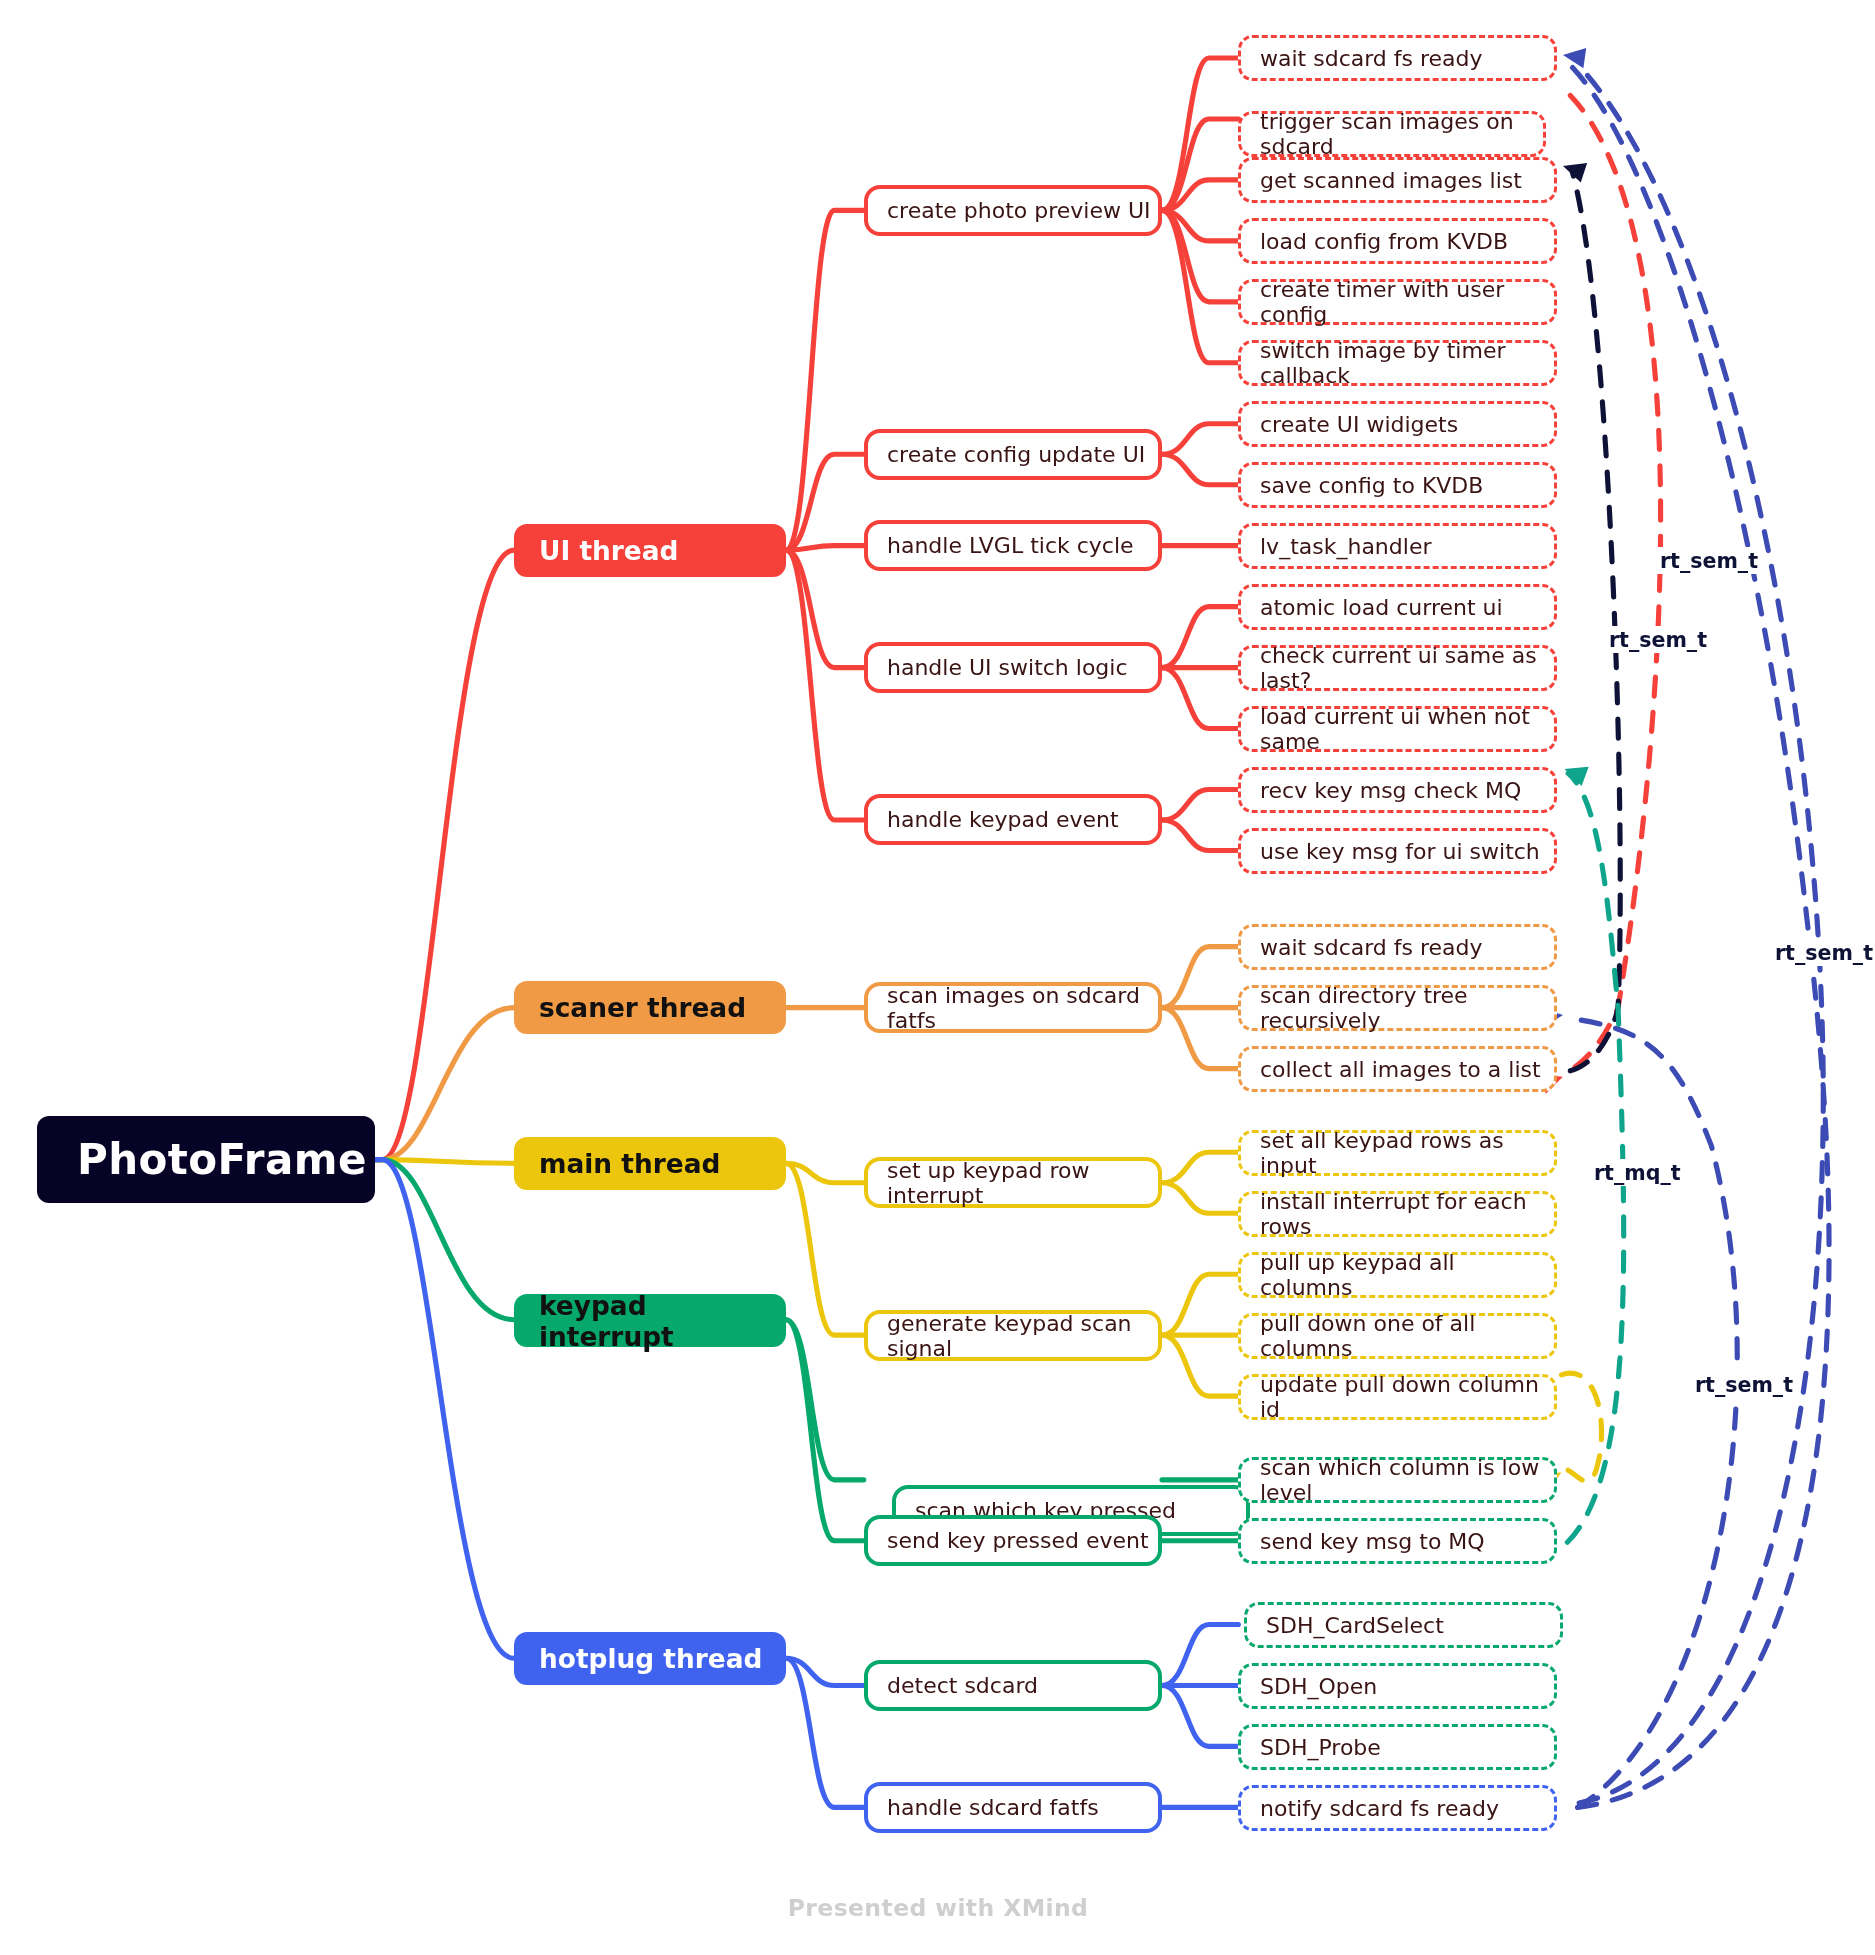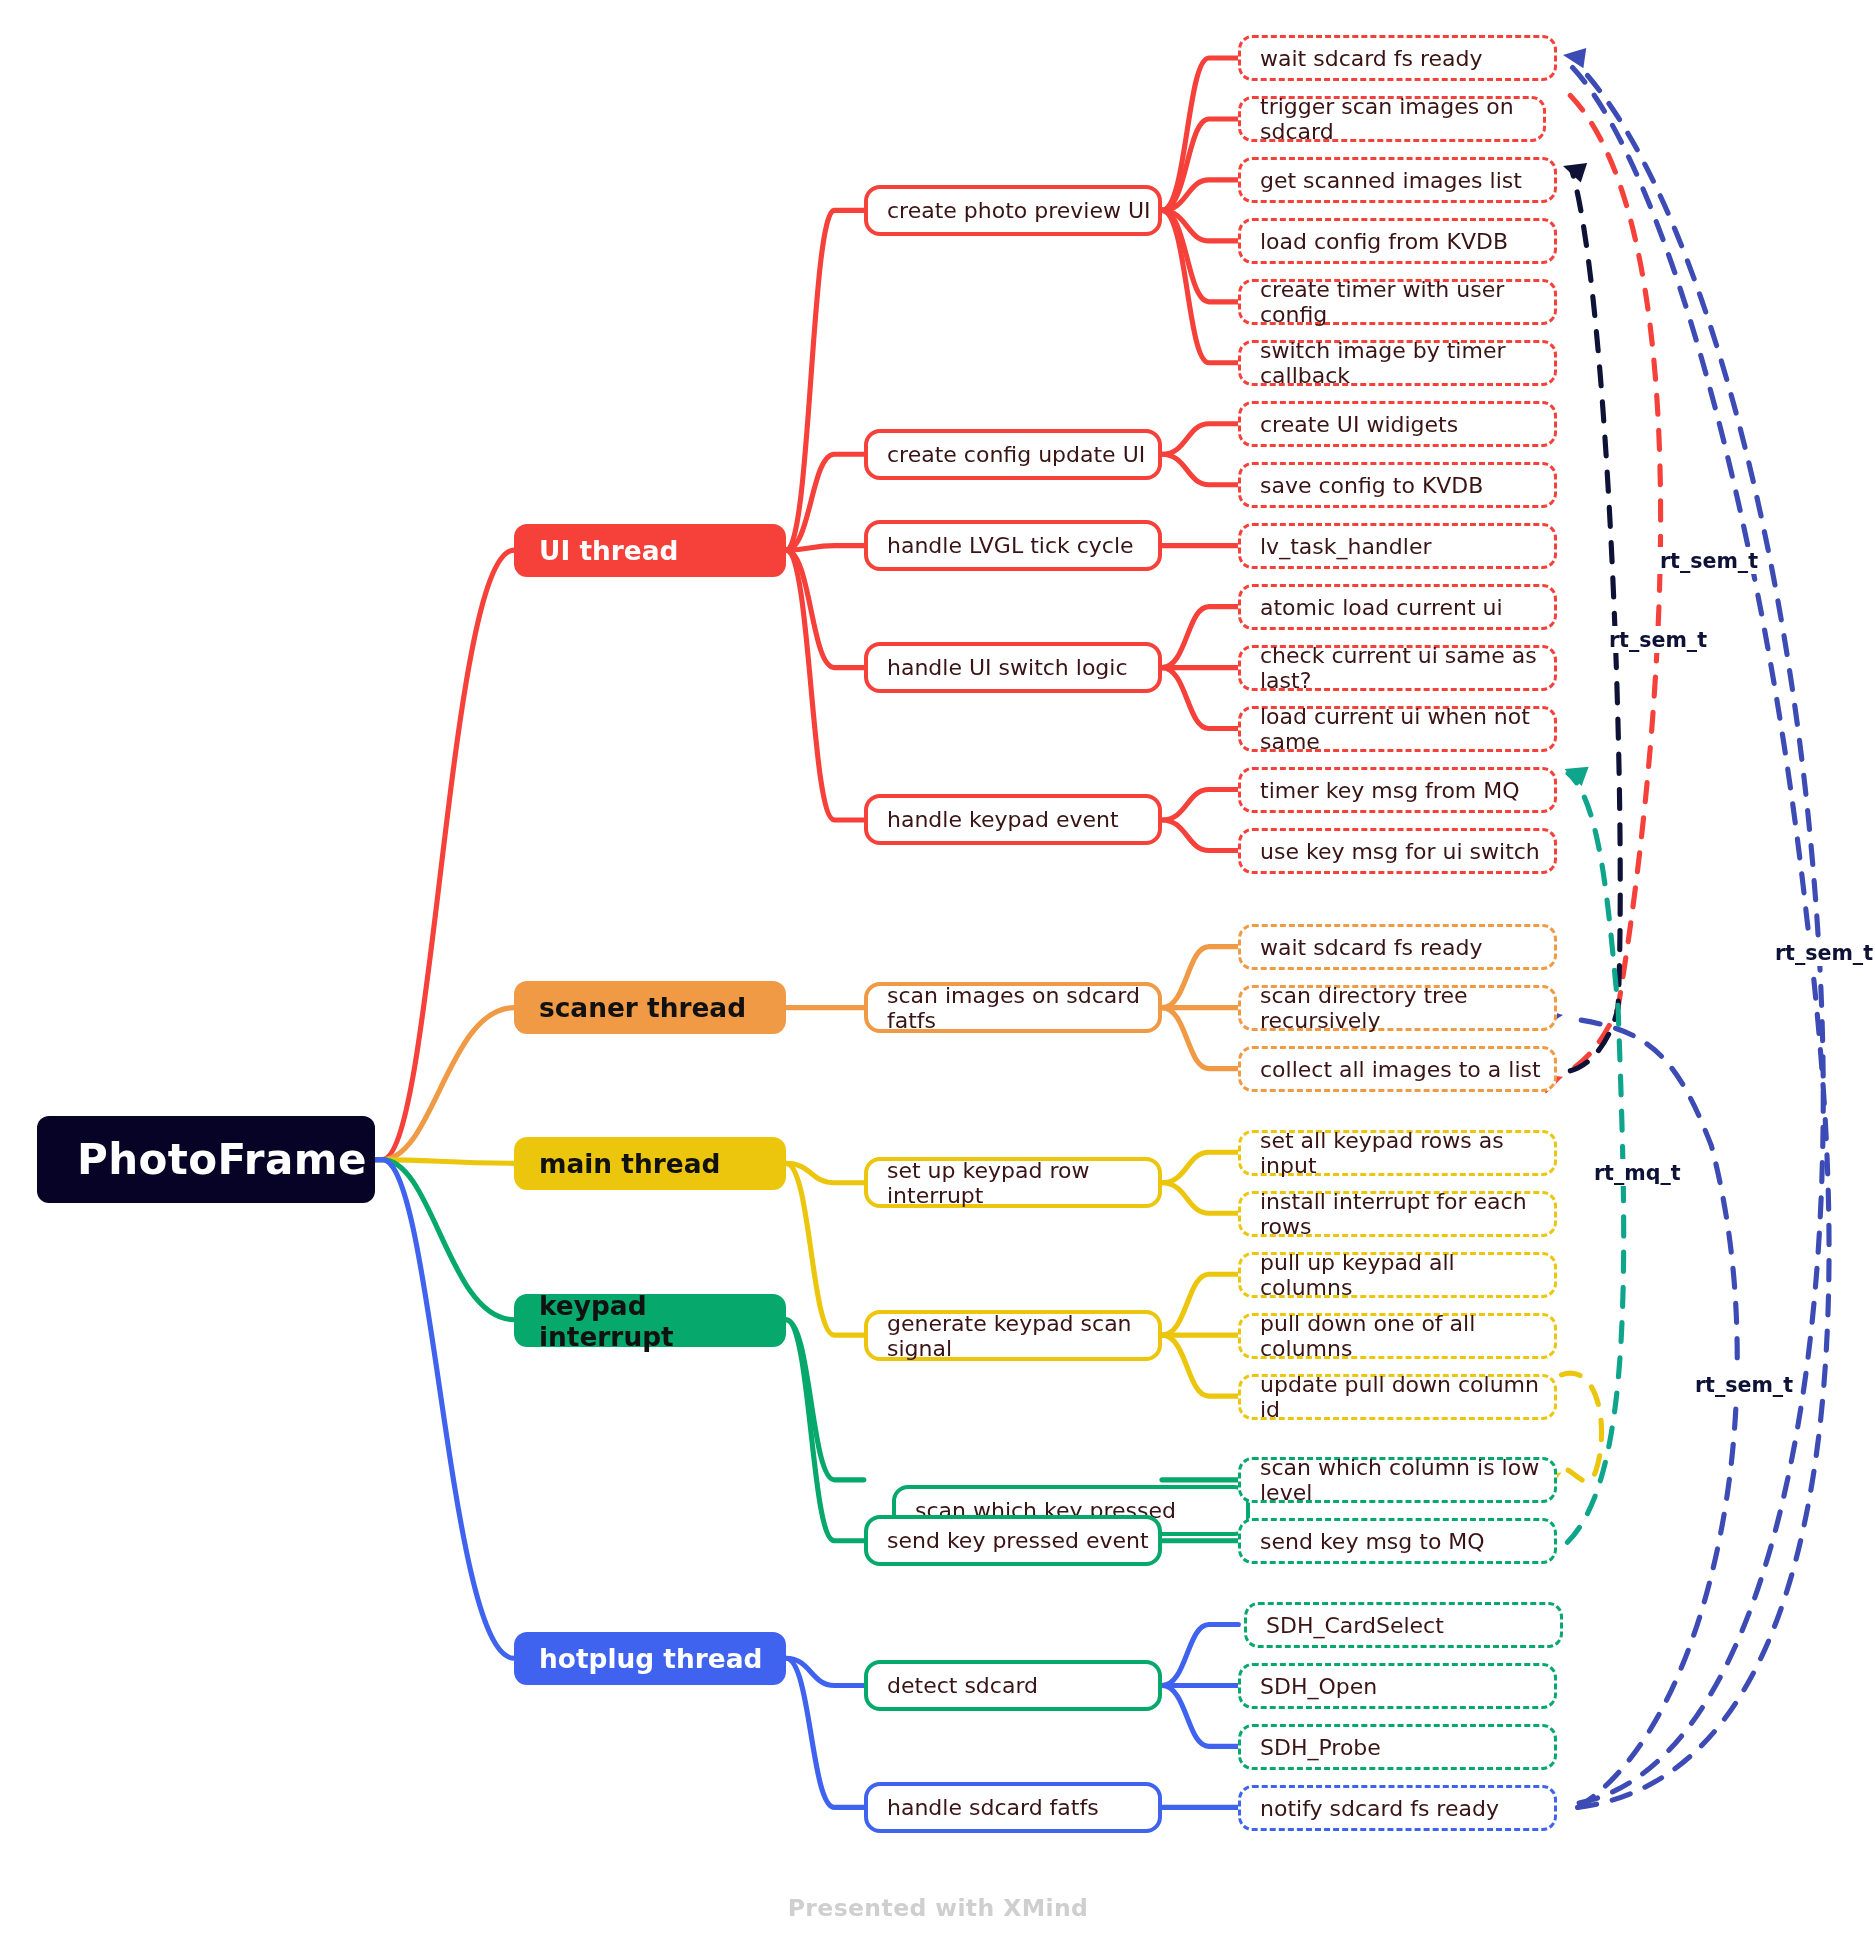--- a/index.html
+++ b/index.html
@@ -116,21 +116,21 @@
       </div>
       <div class="node thread" style="left: 514px; top: 524px; width: 272px; height: 53px; background: rgb(246, 64, 58);">
         <span>UI thread</span>
       </div>
       <div class="node lvl2" style="left: 864px; top: 185px; width: 298px; height: 51px; border-color: rgb(246, 64, 58);">
         <span>create photo preview UI</span>
       </div>
       <div class="node lvl3" style="left: 1238px; top: 35px; width: 319px; height: 46px; border-color: rgb(246, 64, 58);">
         <span>wait sdcard fs ready</span>
       </div>
-      <div class="node lvl3" style="left: 1238px; top: 96px; width: 308px; height: 46px; border-color: rgb(246, 64, 58);">
+      <div class="node lvl3" style="left: 1238px; top: 111px; width: 308px; height: 46px; border-color: rgb(246, 64, 58);">
         <span>trigger scan images on sdcard</span>
       </div>
       <div class="node lvl3" style="left: 1238px; top: 157px; width: 319px; height: 46px; border-color: rgb(246, 64, 58);">
         <span>get scanned images list</span>
       </div>
       <div class="node lvl3" style="left: 1238px; top: 218px; width: 319px; height: 46px; border-color: rgb(246, 64, 58);">
         <span>load config from KVDB</span>
       </div>
       <div class="node lvl3" style="left: 1238px; top: 279px; width: 319px; height: 46px; border-color: rgb(246, 64, 58);">
         <span>create timer with user config</span>
@@ -162,21 +162,21 @@
       <div class="node lvl3" style="left: 1238px; top: 645px; width: 319px; height: 46px; border-color: rgb(246, 64, 58);">
         <span>check current ui same as last?</span>
       </div>
       <div class="node lvl3" style="left: 1238px; top: 706px; width: 319px; height: 46px; border-color: rgb(246, 64, 58);">
         <span>load current ui when not same</span>
       </div>
       <div class="node lvl2" style="left: 864px; top: 794px; width: 298px; height: 51px; border-color: rgb(246, 64, 58);">
         <span>handle keypad event</span>
       </div>
       <div class="node lvl3" style="left: 1238px; top: 767px; width: 319px; height: 46px; border-color: rgb(246, 64, 58);">
-        <span>timer key msg from MQ</span>
+        <span>recv key msg check MQ</span>
       </div>
       <div class="node lvl3" style="left: 1238px; top: 828px; width: 319px; height: 46px; border-color: rgb(246, 64, 58);">
         <span>use key msg for ui switch</span>
       </div>
       <div class="node thread dark" style="left: 514px; top: 981px; width: 272px; height: 53px; background: rgb(240, 154, 69);">
         <span>scaner thread</span>
       </div>
       <div class="node lvl2" style="left: 864px; top: 982px; width: 298px; height: 51px; border-color: rgb(240, 154, 69);">
         <span>scan images on sdcard fatfs</span>
       </div>

